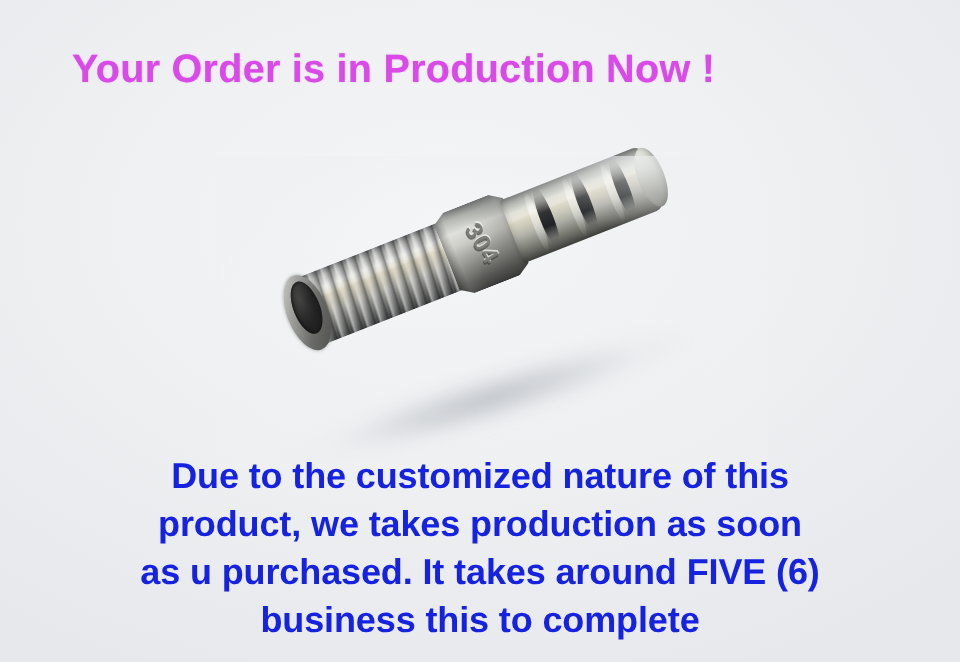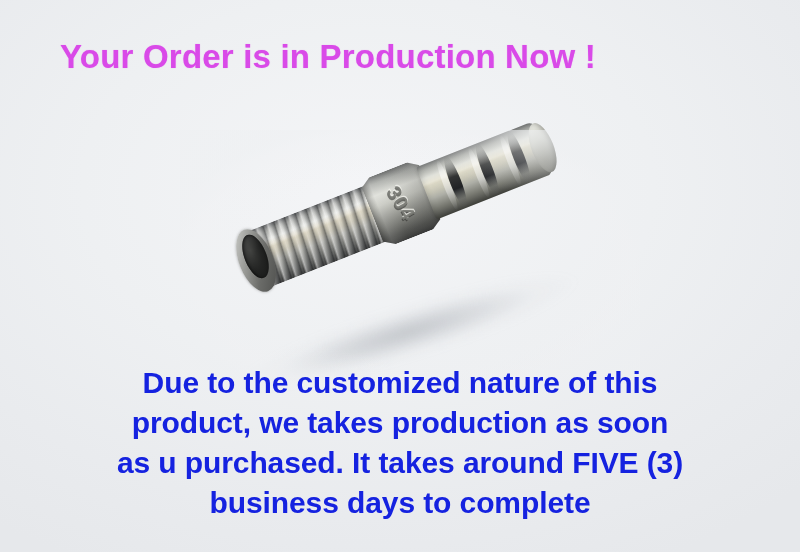--- a/index.html
+++ b/index.html
@@ -289,21 +289,21 @@
       rgba(255,255,255,0) 0%,
       rgba(255,255,255,0) 62%,
       rgba(240,241,243,0.35) 88%,
       rgba(238,240,242,0.6) 100%);
   }
 
   
   .message {
     position: absolute;
     left: 0;
-    top: 363px;
+    top: 378px;
     width: 800px;
     text-align: center;
     color: #1522e0;
     font-size: 30px;
     font-weight: bold;
     line-height: 40px;
     letter-spacing: -0.1px;
   }
   .message .line {
     display: block;
@@ -344,17 +344,17 @@
 
       <div class="barb-tip"></div>
     </div>
 
     <div class="photo-soften"></div>
   </div>
 
   <div class="message">
     <span class="line">Due to the customized nature of this</span>
     <span class="line">product, we takes production as soon</span>
-    <span class="line">as u purchased. It takes around FIVE (3)</span>
-    <span class="line">business days to complete</span>
+    <span class="line">as u purchased. It takes around FIVE (6)</span>
+    <span class="line">business this to complete</span>
   </div>
 
 </div>
 
 </body></html>

